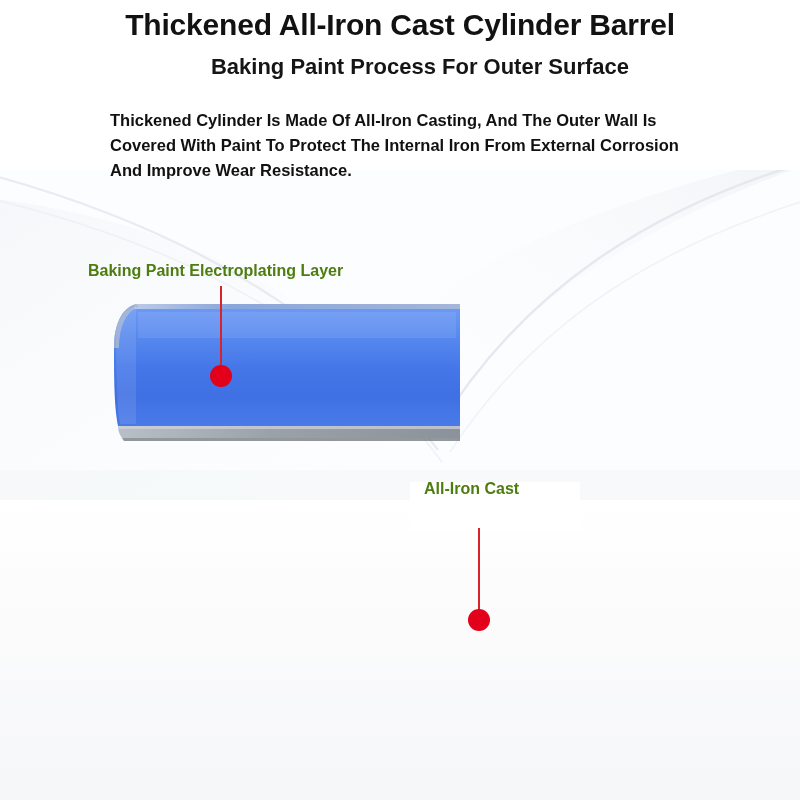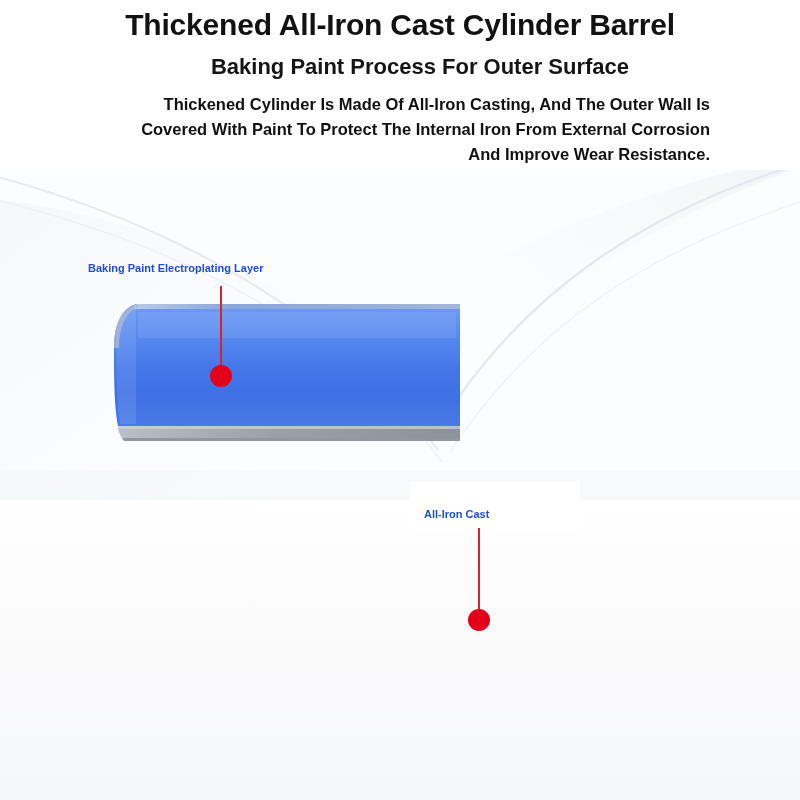--- a/index.html
+++ b/index.html
@@ -70,57 +70,57 @@
     font-size: 22px;
     font-weight: bold;
     color: #151515;
     font-stretch: condensed;
     white-space: nowrap;
     margin-left: 20px;
   }
   .desc {
     position: absolute;
     left: 110px;
-    top: 92px;
+    top: 108px;
     width: 600px;
-    text-align: right;
+    text-align: left;
     font-size: 16.5px;
     font-weight: bold;
     line-height: 25px;
     color: #111111;
     font-stretch: condensed;
   }
 
   
   .swatch-wrap {
     position: absolute;
     left: 108px;
     top: 296px;
     width: 356px;
     height: 150px;
     z-index: 3;
   }
 
   
   .callout-label {
     position: absolute;
-    font-size: 11px;
+    font-size: 16px;
     font-weight: bold;
-    color: #1d4ed8;
+    color: #4d7c0f;
     font-stretch: condensed;
     white-space: nowrap;
     z-index: 8;
   }
   .callout-label.paint {
     left: 88px;
     top: 262px;
   }
   .callout-label.iron {
     left: 424px;
-    top: 508px;
+    top: 480px;
   }
   .leader {
     position: absolute;
     width: 2px;
     background: #d8232a;
     z-index: 8;
   }
   .leader.paint {
     left: 220px;
     top: 286px;

